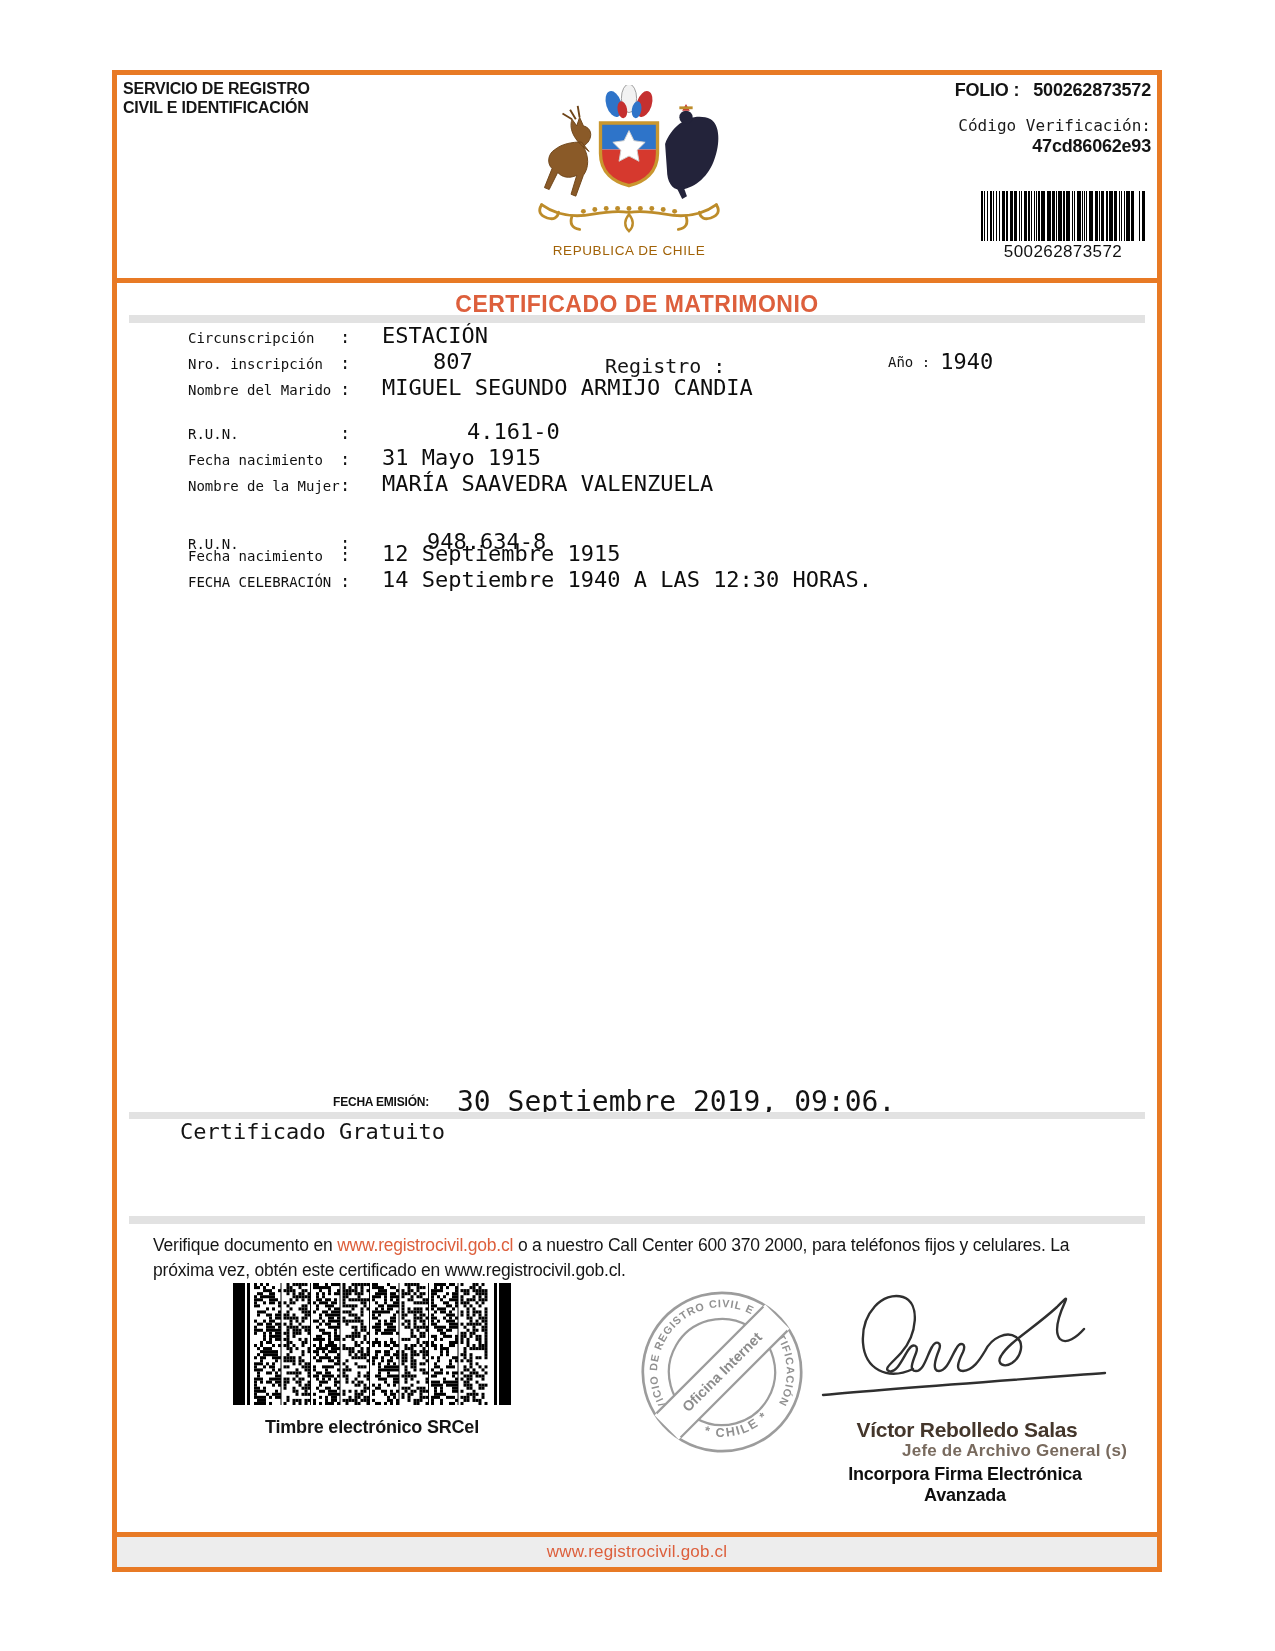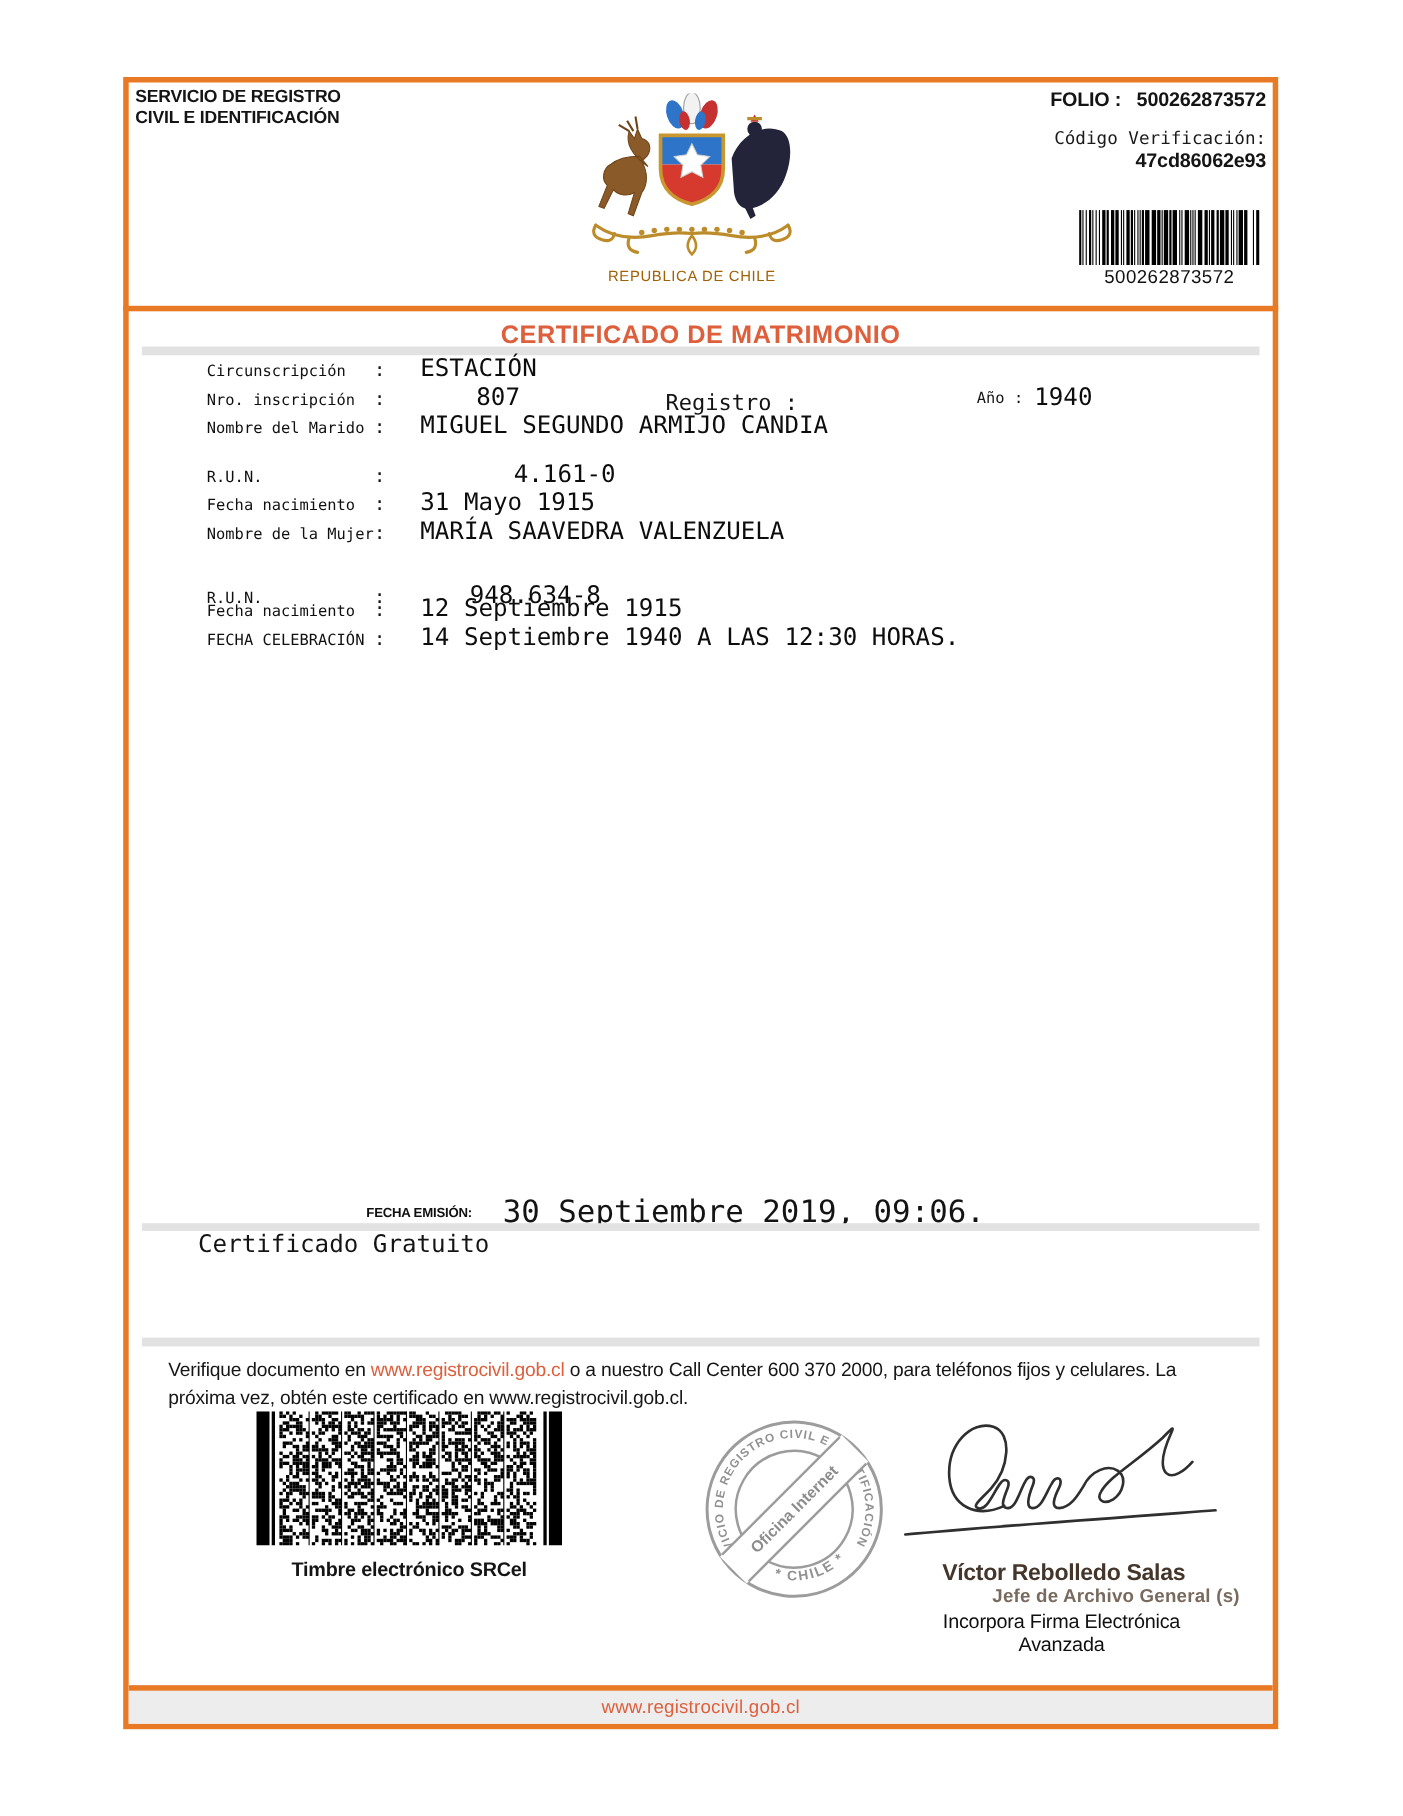--- a/index.html
+++ b/index.html
@@ -53,21 +53,21 @@
   .verify{left:36px;top:1158px;width:930px;font-size:17.5px;line-height:25px;letter-spacing:-0.2px;color:#161616;}
   .verify a{color:#DD5F3C;text-decoration:none;}
 
   
   .stamp{left:116px;top:1208px;width:278px;height:122px;}
   .stamp-caption{left:116px;top:1342px;width:278px;text-align:center;font-weight:bold;font-size:18px;letter-spacing:-0.2px;}
   .seal{left:515px;top:1207px;width:180px;height:180px;}
   .sig-svg{left:700px;top:1200px;width:300px;height:128px;}
   .sig-name{left:690px;top:1343px;width:320px;text-align:center;font-weight:bold;font-size:21px;letter-spacing:-0.3px;color:#44362b;}
   .sig-role{left:690px;top:1366px;width:320px;text-align:right;font-weight:bold;font-size:17px;letter-spacing:0.2px;color:#786a5e;}
-  .sig-note{left:718px;top:1389px;width:260px;text-align:center;font-weight:normal;font-size:18px;line-height:21px;letter-spacing:-0.2px;color:#0f0f0f;}
+  .sig-note{left:718px;top:1389px;width:260px;text-align:center;font-weight:bold;font-size:18px;line-height:21px;letter-spacing:-0.2px;color:#0f0f0f;}
 
   
   .site-bar{position:absolute;left:0;right:0;bottom:0;height:30px;background:#EDEDED;
     border-top:5px solid #E87A25;text-align:center;}
   .site-bar a{font-size:17px;line-height:30px;color:#DD5F3C;text-decoration:none;letter-spacing:0.2px;}
 </style>
 </head>
 <body>
 
 <div class="frame">

